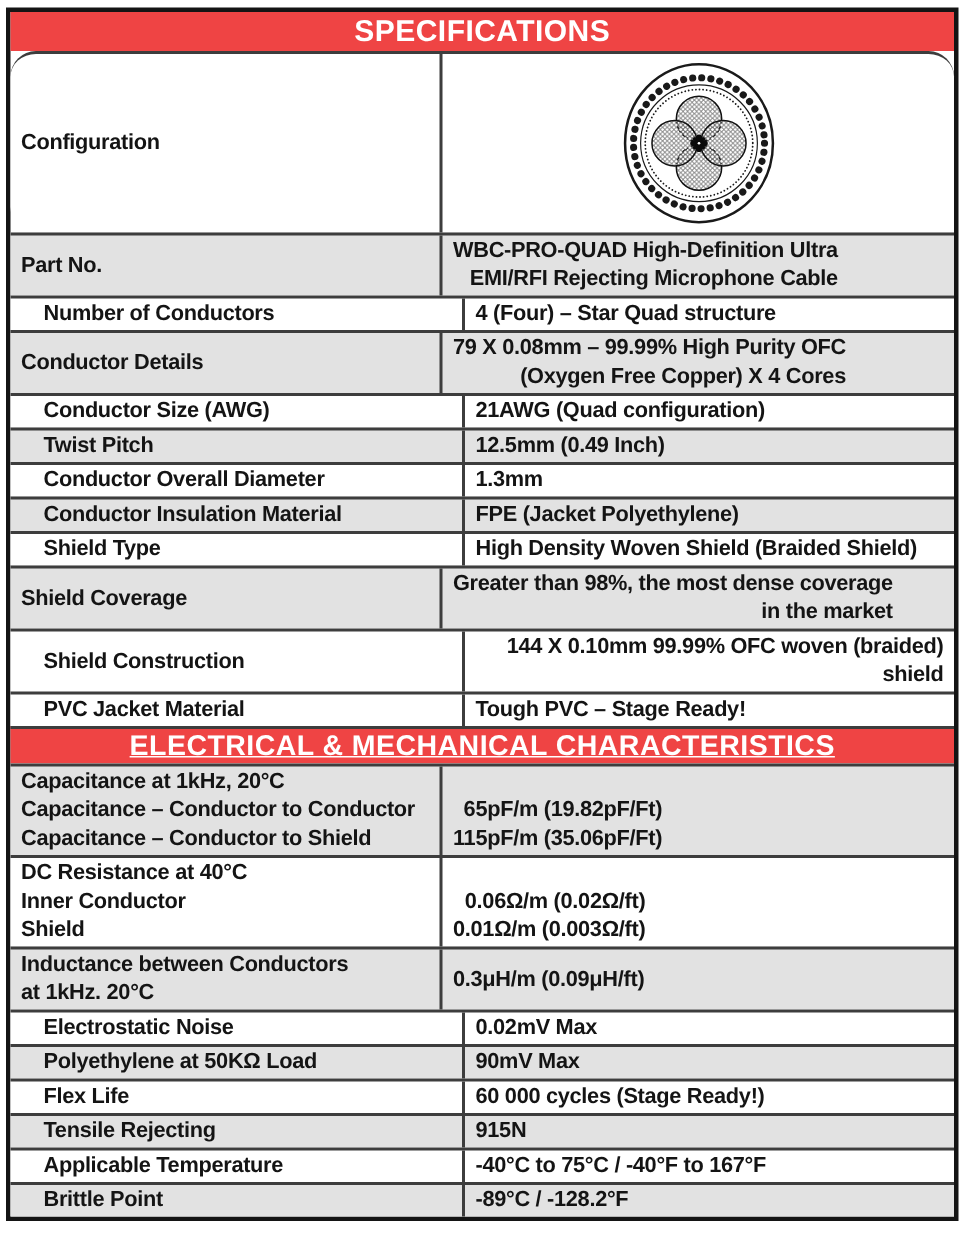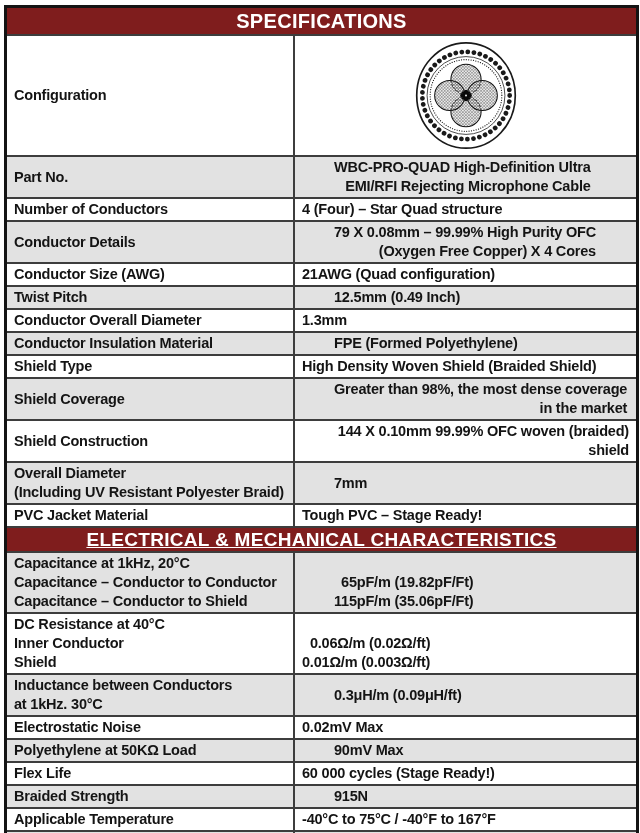--- a/index.html
+++ b/index.html
@@ -6,42 +6,42 @@
   body{
     width:640px;height:833px;background:#ffffff;
     font-family:"Liberation Sans", sans-serif;
     color:#111;position:relative;overflow:hidden;
   }
   .sheet{
     position:absolute;left:4px;top:5px;width:629px;
     border:3px solid #141414;background:#fff;
   }
   .bar{
-    background:#7f1d1d;color:#fff;
+    background:#ef4444;color:#fff;
     display:flex;align-items:center;justify-content:center;
     font-weight:bold;font-size:20px;letter-spacing:.3px;
     min-height:26px;text-align:center;
   }
   .bar.sub{min-height:23px;border-top:2px solid #3d3d3d;font-size:19px;text-decoration:underline;}
   .trow{display:flex;border-top:2px solid #3d3d3d;background:#ffffff;}
-  .trow.alt{background:#e2e2e2;gap:32px;}
+  .trow.alt{background:#e2e2e2;}
   .cl,.cv{
     box-sizing:border-box;
     padding:1px 7px;
     display:flex;align-items:center;
     white-space:pre-line;
     font-weight:bold;font-size:14.5px;line-height:19px;letter-spacing:-.2px;
     color:#141414;
   }
   .cl{width:288px;border-right:2px solid #3d3d3d;}
   .cv{flex:1;text-align:right;}
-  .h1{min-height:20px;}
+  .h1{min-height:20px;padding-left:15px;}
   .h2{min-height:38px;}
   .h3{min-height:56px;}
-  .hc{min-height:114px;}
+  .hc{min-height:114px;border-radius:17px;}
   .diagram-wrap{justify-content:center;}
   svg .ln{stroke:#1a1a1a;fill:none;}
 </style>
 </head>
 <body>
 
 <div class="sheet">
 
   <div class="bar">SPECIFICATIONS</div>
 
@@ -103,39 +103,34 @@
   <div class="trow h1 alt">
     <div class="cl">Twist Pitch</div>
     <div class="cv">12.5mm (0.49 Inch)</div>
   </div>
   <div class="trow h1">
     <div class="cl">Conductor Overall Diameter</div>
     <div class="cv">1.3mm</div>
   </div>
   <div class="trow h1 alt">
     <div class="cl">Conductor Insulation Material</div>
-    <div class="cv">FPE (Formed Polyethylene)</div>
+    <div class="cv">FPE (Jacket Polyethylene)</div>
   </div>
   <div class="trow h1">
     <div class="cl">Shield Type</div>
     <div class="cv">High Density Woven Shield (Braided Shield)</div>
   </div>
   <div class="trow h2 alt">
     <div class="cl">Shield Coverage</div>
     <div class="cv">Greater than 98%, the most dense coverage
 in the market</div>
   </div>
   <div class="trow h1">
     <div class="cl">Shield Construction</div>
     <div class="cv">144 X 0.10mm 99.99% OFC woven (braided) shield</div>
-  </div>
-  <div class="trow h2 alt">
-    <div class="cl">Overall Diameter
-(Including UV Resistant Polyester Braid)</div>
-    <div class="cv">7mm</div>
   </div>
   <div class="trow h1">
     <div class="cl">PVC Jacket Material</div>
     <div class="cv">Tough PVC – Stage Ready!</div>
   </div>
 
   <div class="bar sub">ELECTRICAL &amp; MECHANICAL CHARACTERISTICS</div>
 
   <div class="trow h3 alt">
     <div class="cl">Capacitance at 1kHz, 20°C
@@ -148,37 +143,37 @@
   <div class="trow h3">
     <div class="cl">DC Resistance at 40°C
 Inner Conductor
 Shield</div>
     <div class="cv">
 0.06Ω/m (0.02Ω/ft)
 0.01Ω/m (0.003Ω/ft)</div>
   </div>
   <div class="trow h2 alt">
     <div class="cl">Inductance between Conductors
-at 1kHz. 30°C</div>
+at 1kHz. 20°C</div>
     <div class="cv">0.3μH/m (0.09μH/ft)</div>
   </div>
   <div class="trow h1">
     <div class="cl">Electrostatic Noise</div>
     <div class="cv">0.02mV Max</div>
   </div>
   <div class="trow h1 alt">
     <div class="cl">Polyethylene at 50KΩ Load</div>
     <div class="cv">90mV Max</div>
   </div>
   <div class="trow h1">
     <div class="cl">Flex Life</div>
     <div class="cv">60 000 cycles (Stage Ready!)</div>
   </div>
   <div class="trow h1 alt">
-    <div class="cl">Braided Strength</div>
+    <div class="cl">Tensile Rejecting</div>
     <div class="cv">915N</div>
   </div>
   <div class="trow h1">
     <div class="cl">Applicable Temperature</div>
     <div class="cv">-40°C to 75°C / -40°F to 167°F</div>
   </div>
   <div class="trow h1 alt">
     <div class="cl">Brittle Point</div>
     <div class="cv">-89°C / -128.2°F</div>
   </div>

